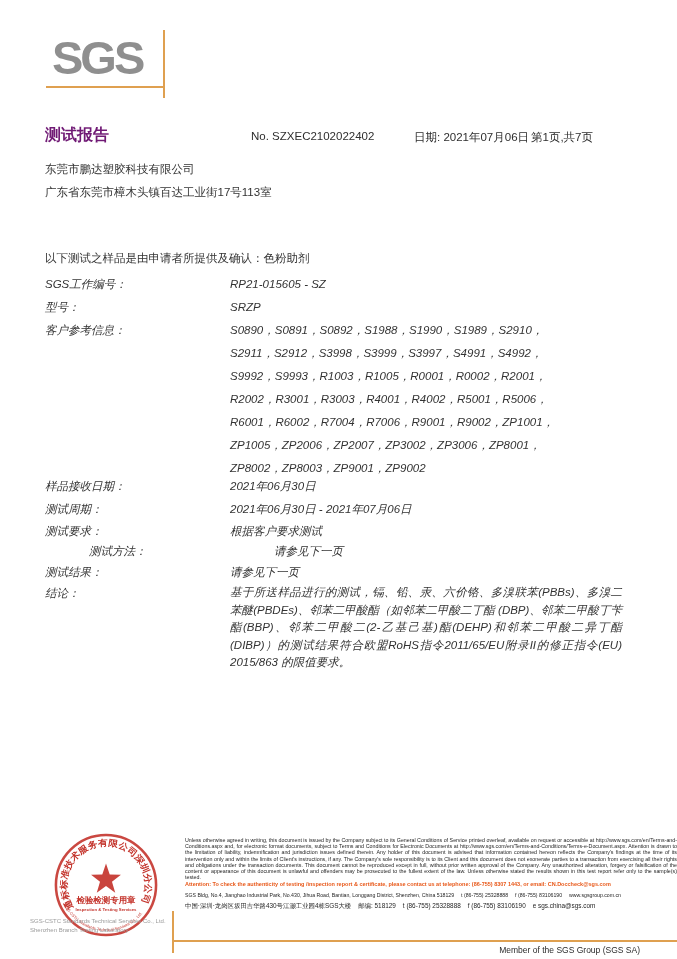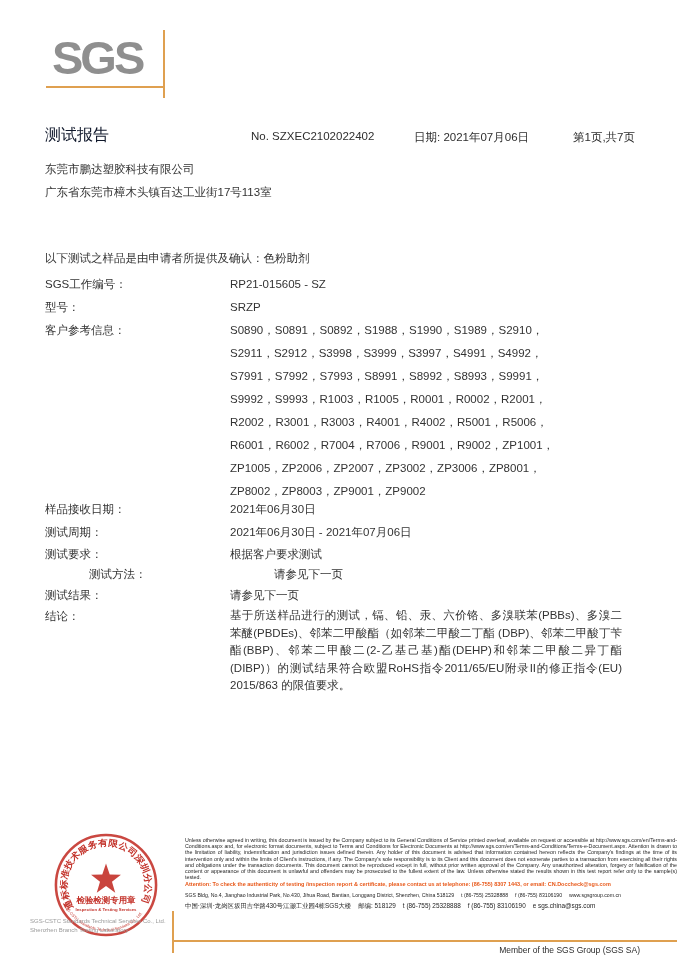--- a/index.html
+++ b/index.html
@@ -7,33 +7,33 @@
     width:677px;height:959px;background:#ffffff;position:relative;overflow:hidden;
     font-family:"Liberation Sans","DejaVu Sans",sans-serif;color:#3a3a3a;
   }
   .abs{position:absolute;}
 
   
   .sgs-logo{left:52px;top:34px;font-size:47px;font-weight:700;color:#8f8f8f;letter-spacing:-3px;line-height:1;}
   .logo-hline{left:46px;top:86px;width:118px;height:2px;background:#dfa050;}
   .logo-vline{left:163px;top:30px;width:2px;height:68px;background:#dfa050;}
 
-  .report-title{left:45px;top:125px;font-size:16px;font-weight:400;color:#0f172a;}
+  .report-title{left:45px;top:125px;font-size:16px;font-weight:700;color:#701a75;}
   .report-no{left:240px;top:130px;font-size:11.5px;color:#2e2e2e;padding-left:11px;}
   .report-date{left:414px;top:130px;font-size:11.5px;color:#2e2e2e;}
-  .report-page{left:531px;top:130px;font-size:11.5px;color:#2e2e2e;margin-left:42px;}
+  .report-page{left:531px;top:130px;font-size:11.5px;color:#2e2e2e;}
 
   .client-name{left:45px;top:162px;font-size:11.5px;color:#333;text-align:right;}
   .client-address{left:45px;top:185px;font-size:11.5px;color:#333;}
   .sample-statement{left:45px;top:251px;font-size:11.5px;color:#333;}
 
   
   .info{left:45px;top:273px;width:585px;font-size:11.5px;color:#333;}
   .irow{display:grid;grid-template-columns:185px 1fr;}
-  .irow .lbl,.irow .val{line-height:23px;}
+  .irow .lbl,.irow .val{line-height:23px;font-style:italic;}
   .irow.h21 .lbl,.irow.h21 .val{line-height:21px;}
   .irow.h19 .lbl,.irow.h19 .val{line-height:19px;margin-left:44px;}
   .ref-line{line-height:23px;}
   .irow.gap{margin-top:-5px;}
   .concl .lbl{line-height:18px;}
   .concl .val{line-height:17.5px;text-align:justify;padding-right:8px;}
 
   
   .stamp{left:52px;top:831px;}
   .footer-company{left:30px;top:917px;width:165px;font-size:6px;line-height:9px;color:#9b9b9b;}
@@ -70,21 +70,20 @@
   </div>
   <div class="irow">
     <div class="lbl">型号：</div>
     <div class="val">SRZP</div>
   </div>
   <div class="irow">
     <div class="lbl">客户参考信息：</div>
     <div class="val">
         <div class="ref-line">S0890，S0891，S0892，S1988，S1990，S1989，S2910，</div>
         <div class="ref-line">S2911，S2912，S3998，S3999，S3997，S4991，S4992，</div>
-        <div class="ref-line">S7991，S7992，S7993，S8991，S8992，S8993，S9991，</div>
         <div class="ref-line">S9992，S9993，R1003，R1005，R0001，R0002，R2001，</div>
         <div class="ref-line">R2002，R3001，R3003，R4001，R4002，R5001，R5006，</div>
         <div class="ref-line">R6001，R6002，R7004，R7006，R9001，R9002，ZP1001，</div>
         <div class="ref-line">ZP1005，ZP2006，ZP2007，ZP3002，ZP3006，ZP8001，</div>
         <div class="ref-line">ZP8002，ZP8003，ZP9001，ZP9002</div>
       </div>
   </div>
   <div class="irow gap">
     <div class="lbl">样品接收日期：</div>
     <div class="val">2021年06月30日</div>

